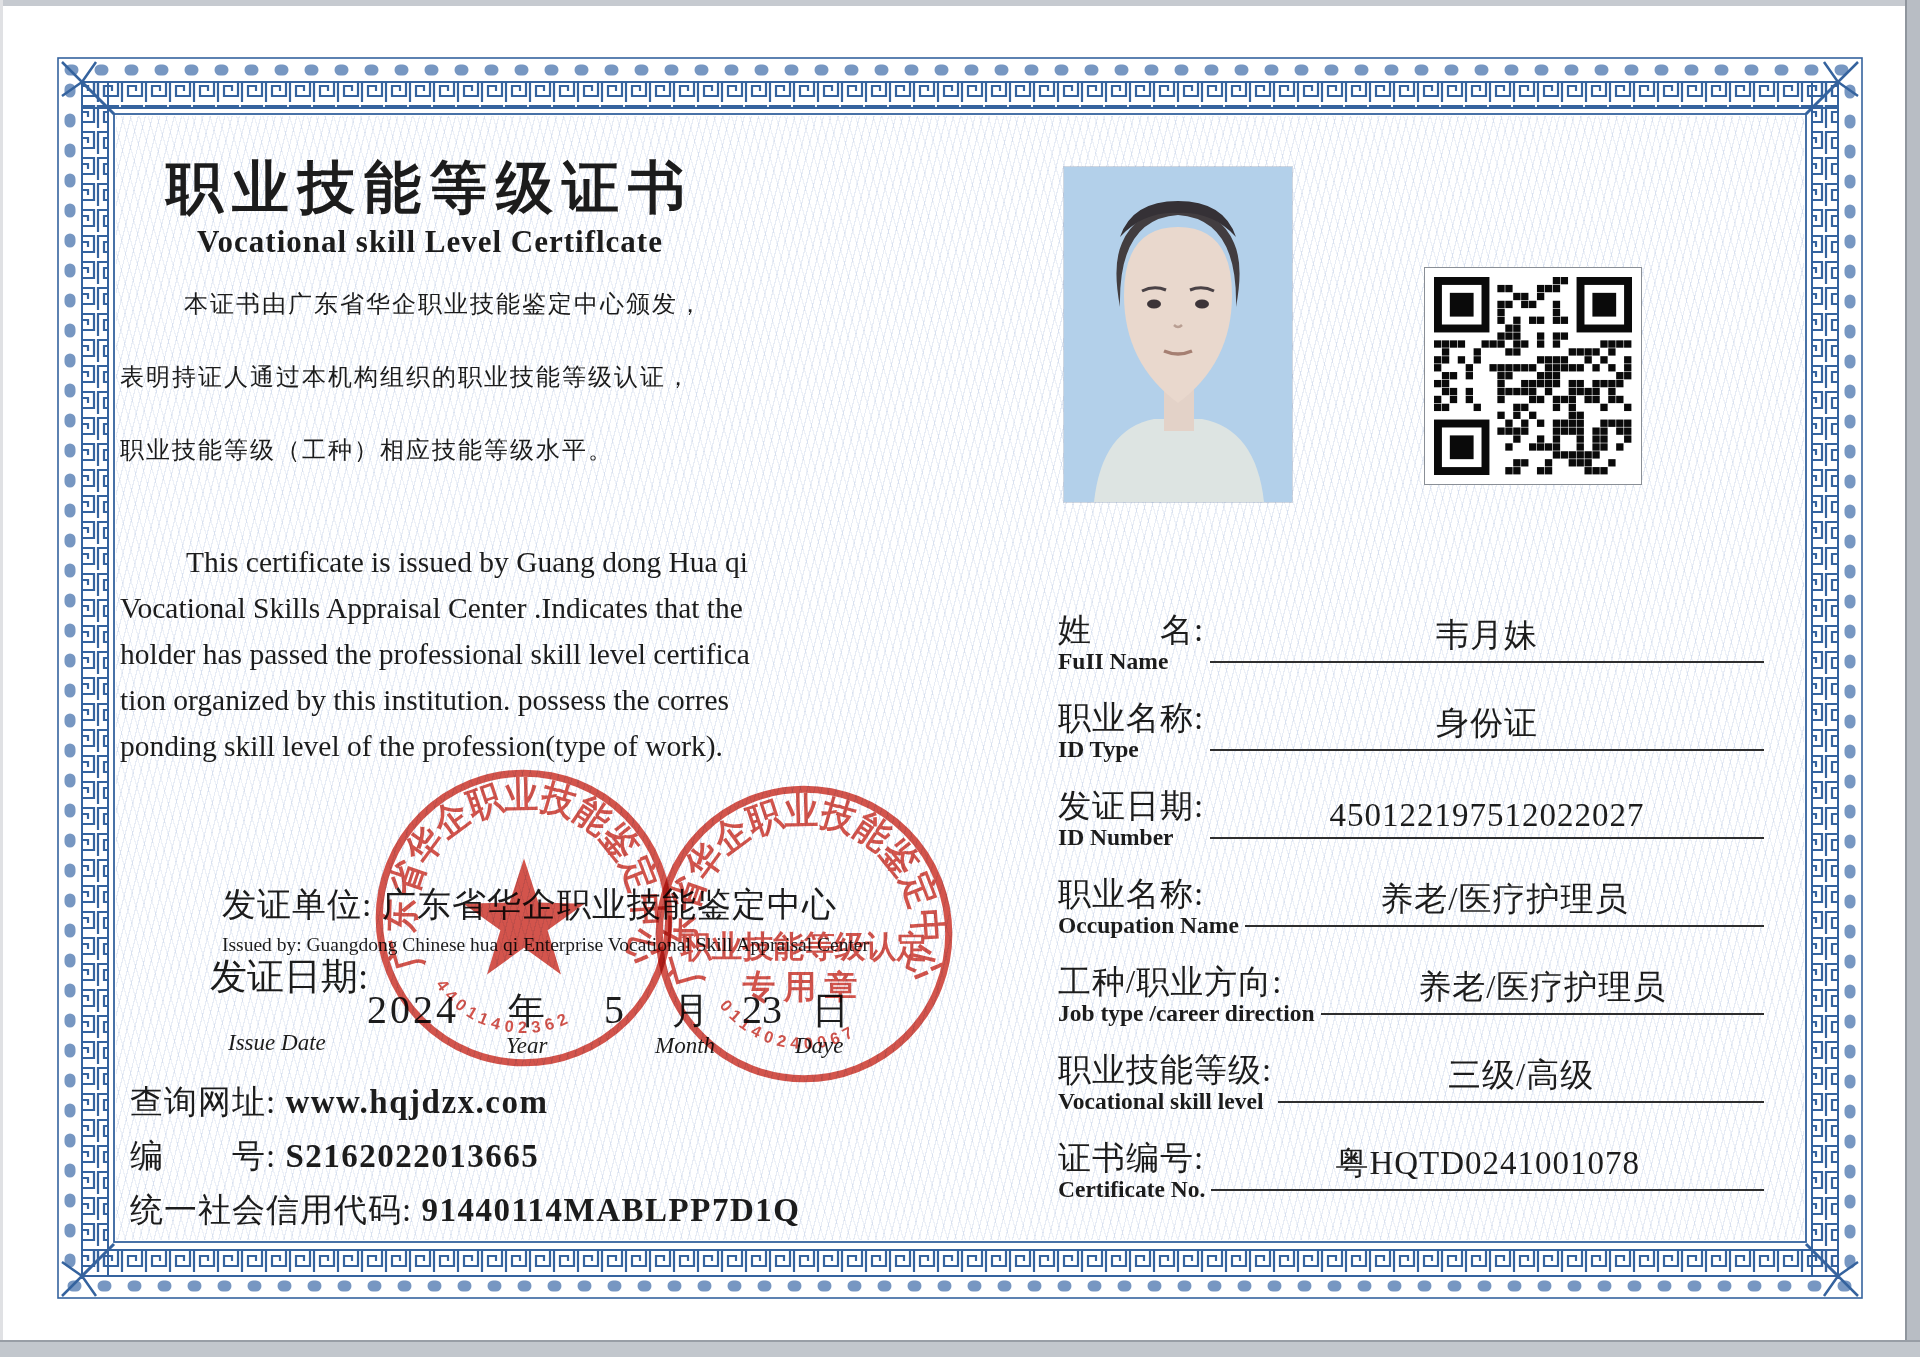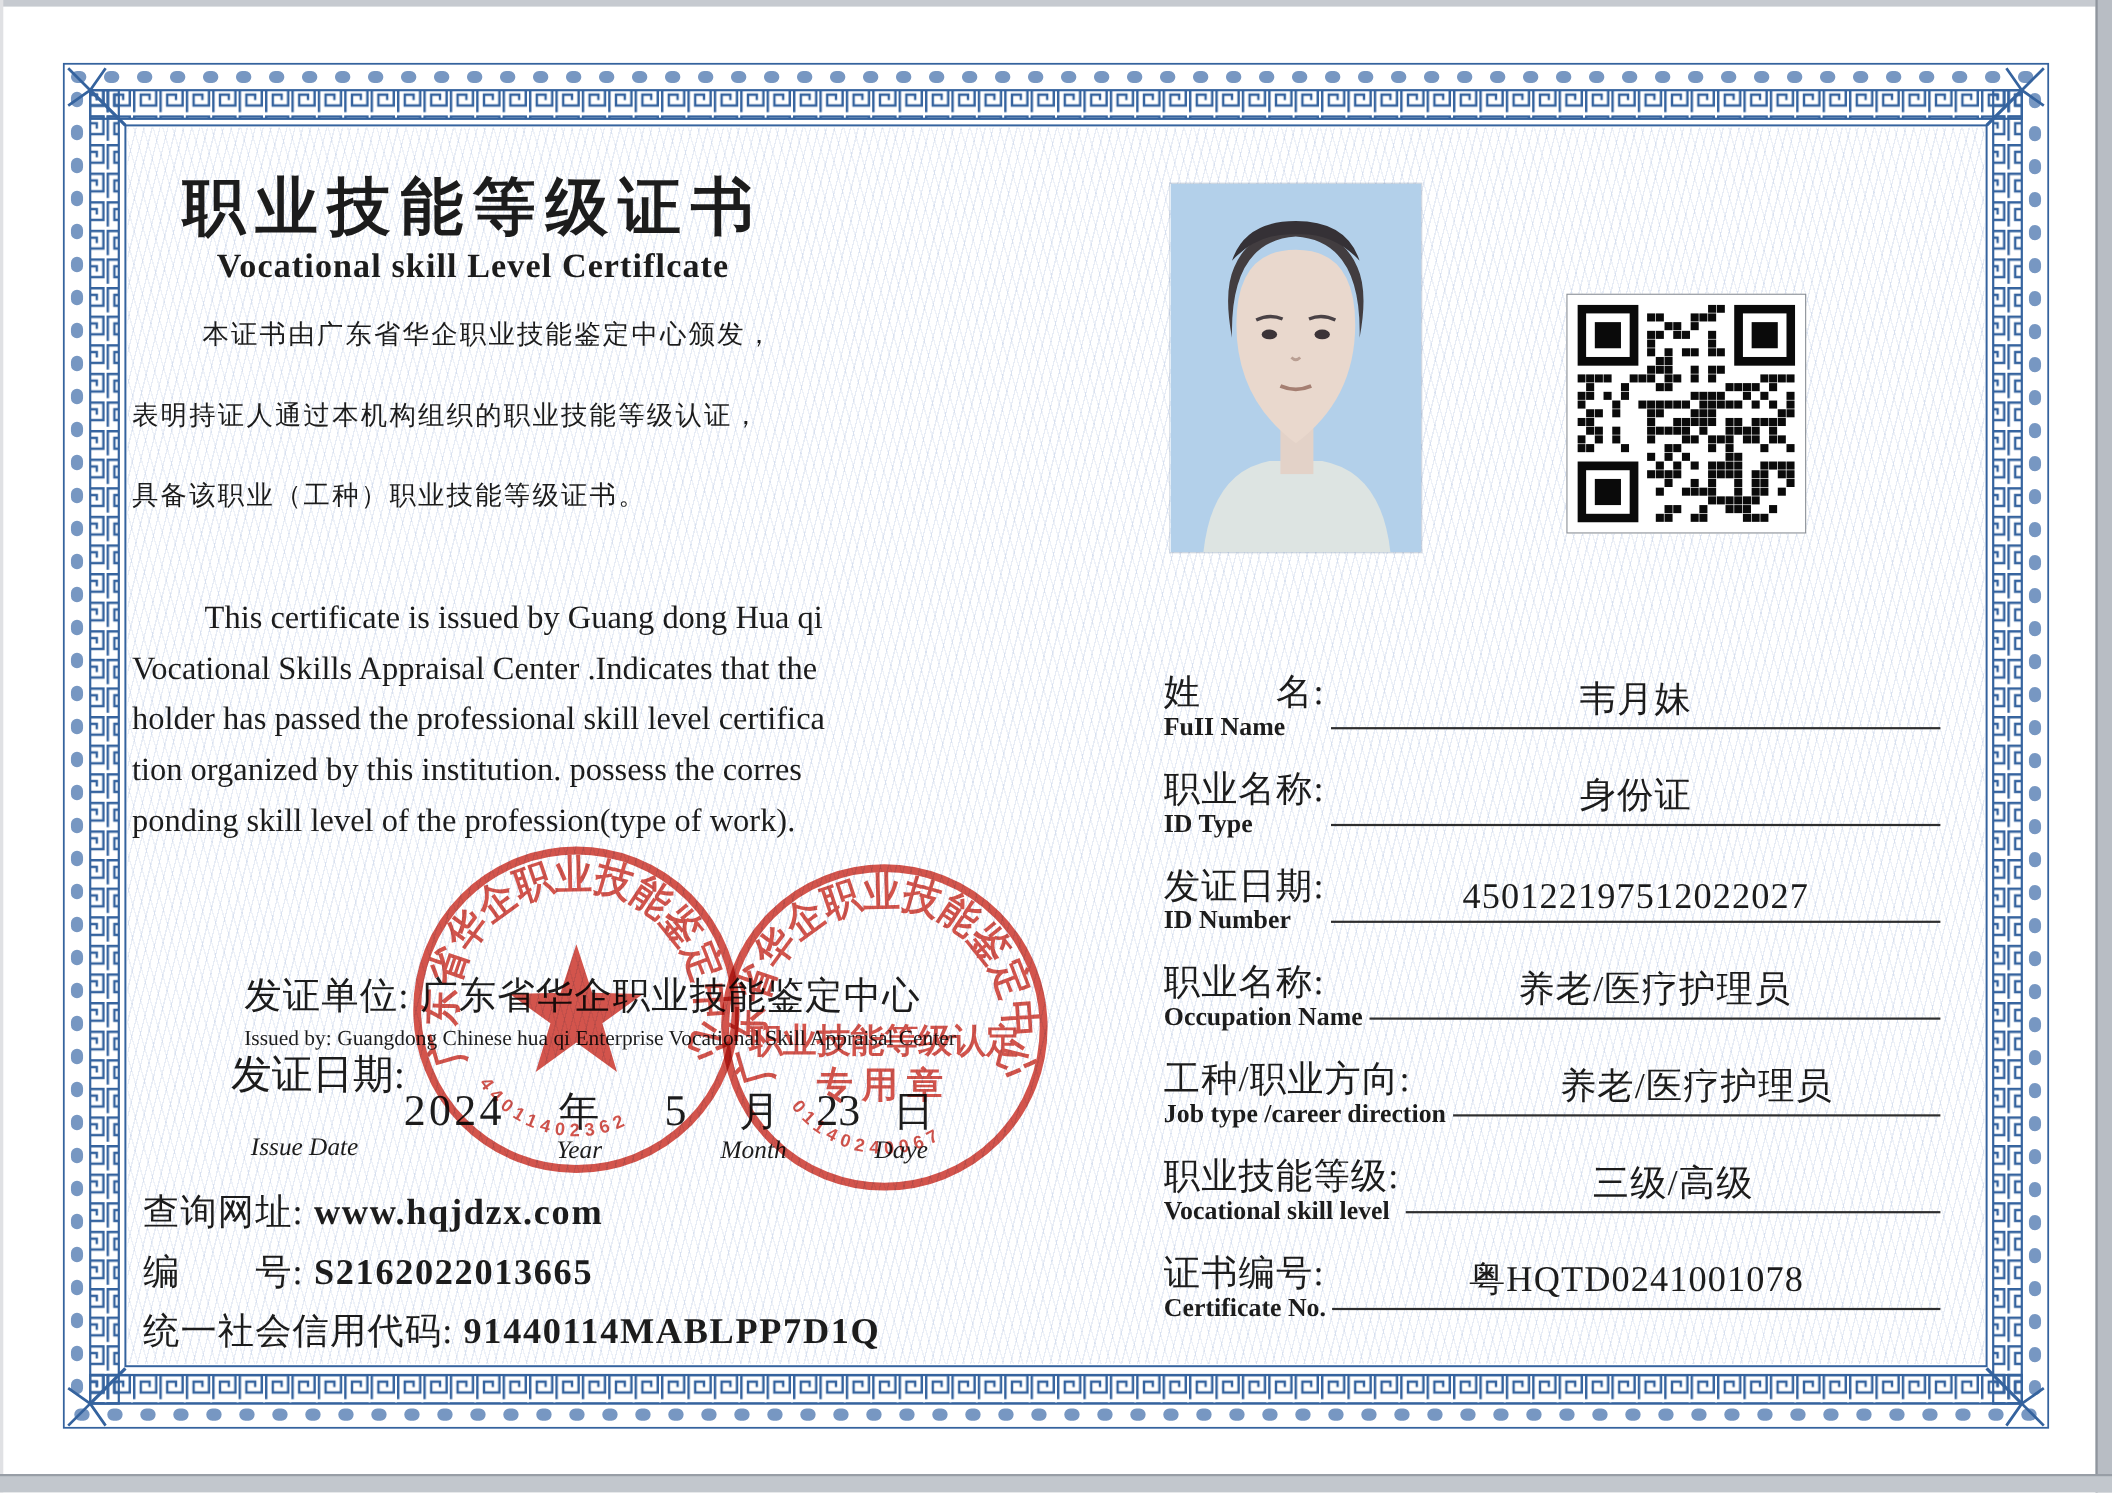--- a/index.html
+++ b/index.html
@@ -83,21 +83,21 @@
              M82,1276 L62,1296 M82,1276 L96,1296 M82,1276 L62,1262 M1838,1276 L1858,1296 M1838,1276 L1824,1296 M1838,1276 L1858,1262" stroke="#35639e" stroke-width="2.5" fill="none"></path>
 
     <rect x="114" y="114" width="1692" height="1128" fill="none" stroke="#35639e" stroke-width="1.8"></rect>
   </svg>
 
   <div class="abs title-cn kai">职业技能等级证书</div>
   <div class="abs title-en ser">Vocational skill Level  Certiflcate</div>
 
   <div class="abs cnp cn1 kai">本证书由广东省华企职业技能鉴定中心颁发，</div>
   <div class="abs cnp cn2 kai">表明持证人通过本机构组织的职业技能等级认证，</div>
-  <div class="abs cnp cn3 kai">具备该职业（工种）职业技能等级证书。</div>
+  <div class="abs cnp cn3 kai">职业技能等级（工种）相应技能等级水平。</div>
 
   <div class="abs enp en1 ser">This certificate is issued by Guang dong Hua qi</div>
   <div class="abs enp en2 ser">Vocational Skills Appraisal Center .Indicates that the</div>
   <div class="abs enp en3 ser">holder has passed the professional skill level certifica</div>
   <div class="abs enp en4 ser">tion organized by this institution. possess the corres</div>
   <div class="abs enp en5 ser">ponding  skill level of the profession(type of  work).</div>
 
   <div class="abs issuer-cn kai">发证单位: 广东省华企职业技能鉴定中心</div>
   <div class="abs issuer-en ser">Issued by: Guangdong Chinese hua qi Enterprise Vocational Skill Appraisal Center</div>
 

